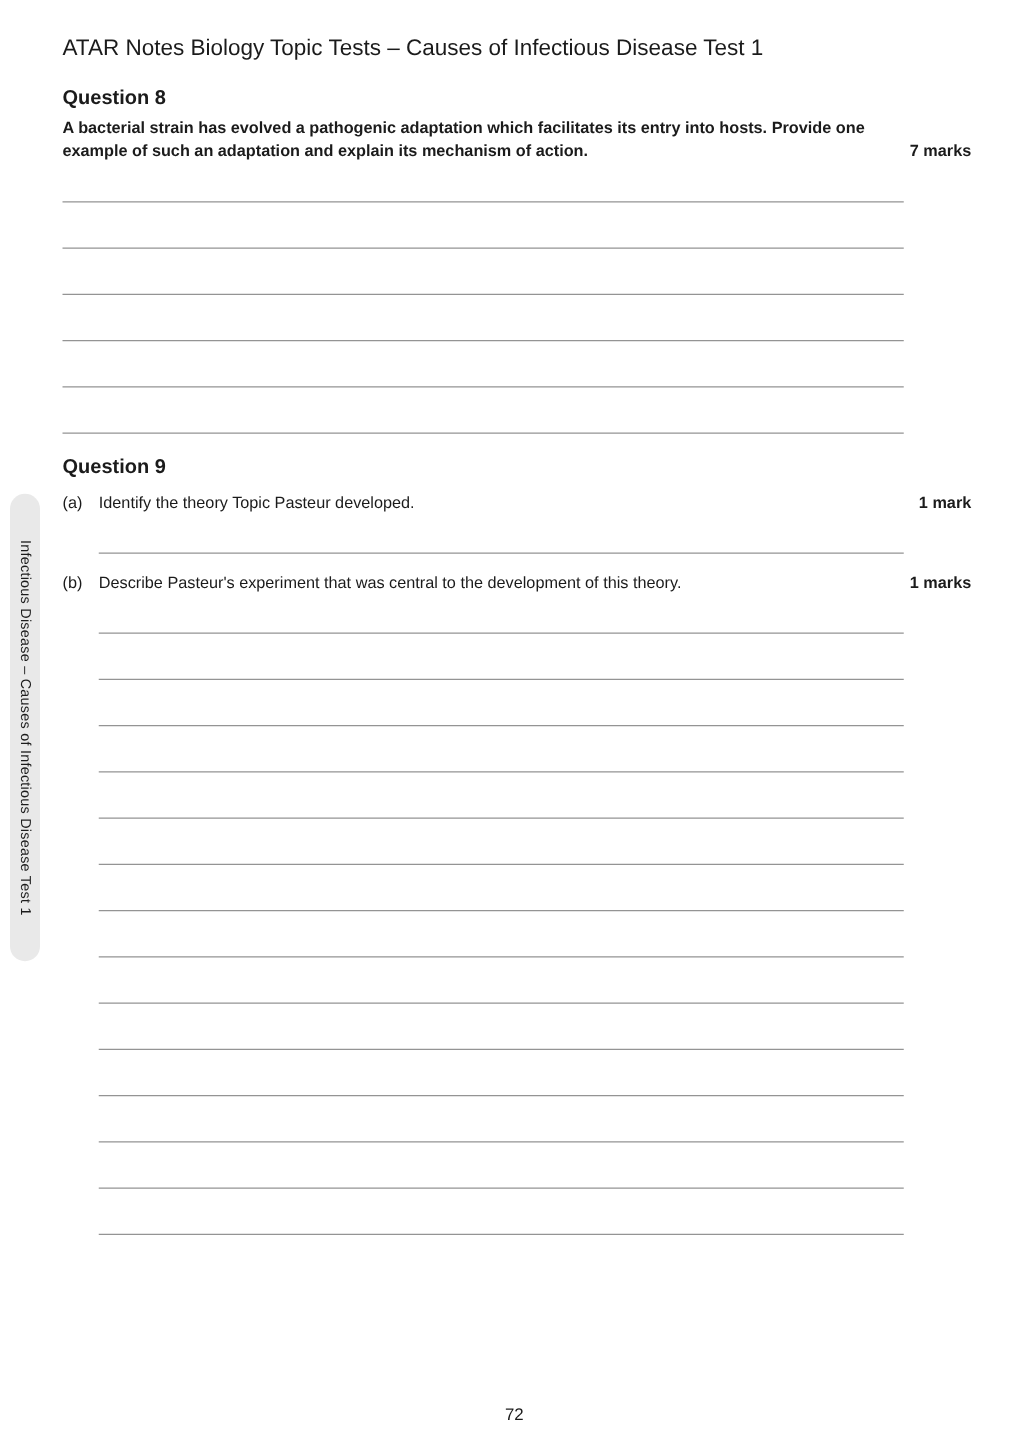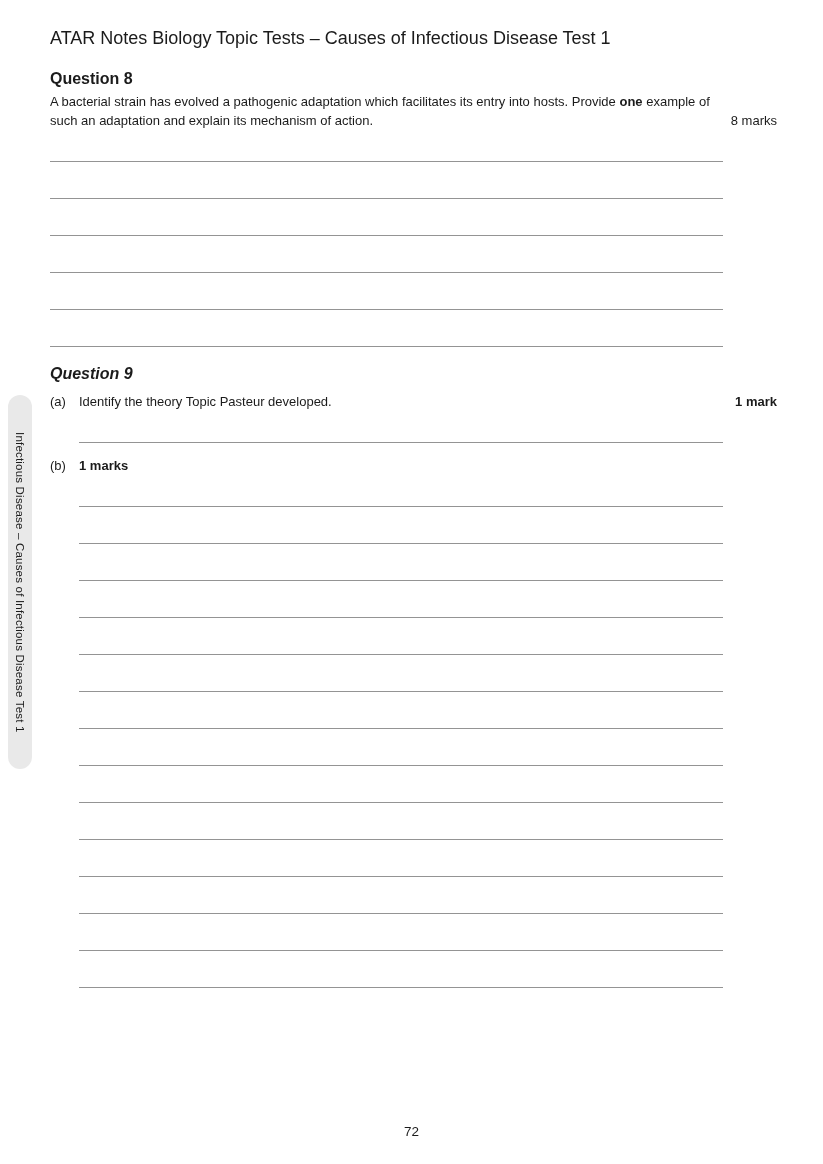--- a/index.html
+++ b/index.html
@@ -48,23 +48,23 @@
     font-size: 18px;
     line-height: 14px;
     margin: 0 0 27px 0;
   }
   h2.q-heading {
     font-size: 16px;
     line-height: 14px;
     font-weight: bold;
     margin: 0 0 6px 0;
   }
-  h2.q-heading.q9 { margin: 20px 0 11px 0; font-style: italic; }
+  h2.q-heading.q9 { margin: 20px 0 11px 0; }
 
-  .q-block { position: relative; }
+  .q-block { position: relative; font-weight: bold; }
   .q-block p {
     margin: 0;
     width: 677px;
   }
   .marks-abs {
     position: absolute;
     right: 0;
     bottom: 0;
     white-space: nowrap;
     line-height: 19px;
@@ -115,21 +115,21 @@
   </div>
 
   <div class="content">
 
     <div class="doc-header">ATAR Notes Biology Topic Tests – Causes of Infectious Disease Test 1</div>
 
     <section>
       <h2 class="q-heading">Question 8</h2>
       <div class="q-block">
         <p><span>A bacterial strain has evolved a pathogenic adaptation which facilitates its entry into hosts. Provide </span><b>one</b><span> example of such an adaptation and explain its mechanism of action.</span></p>
-        <span class="marks-abs">8 marks</span>
+        <span class="marks-abs">7 marks</span>
       </div>
       <div class="answer-lines full">
           <div class="answer-line"></div>
           <div class="answer-line"></div>
           <div class="answer-line"></div>
           <div class="answer-line"></div>
           <div class="answer-line"></div>
           <div class="answer-line"></div>
         </div>
     </section>
@@ -144,20 +144,21 @@
           <span class="marks-inline">1 mark</span>
         </div>
         <div class="answer-lines indent">
             <div class="answer-line"></div>
           </div>
       </div>
 
       <div>
         <div class="part-row part-b">
           <span class="part-label">(b)</span>
+          <span class="part-text">Describe Pasteur's experiment that was central to the development of this theory.</span>
           <span class="marks-inline">1 marks</span>
         </div>
         <div class="answer-lines indent">
             <div class="answer-line"></div>
             <div class="answer-line"></div>
             <div class="answer-line"></div>
             <div class="answer-line"></div>
             <div class="answer-line"></div>
             <div class="answer-line"></div>
             <div class="answer-line"></div>

